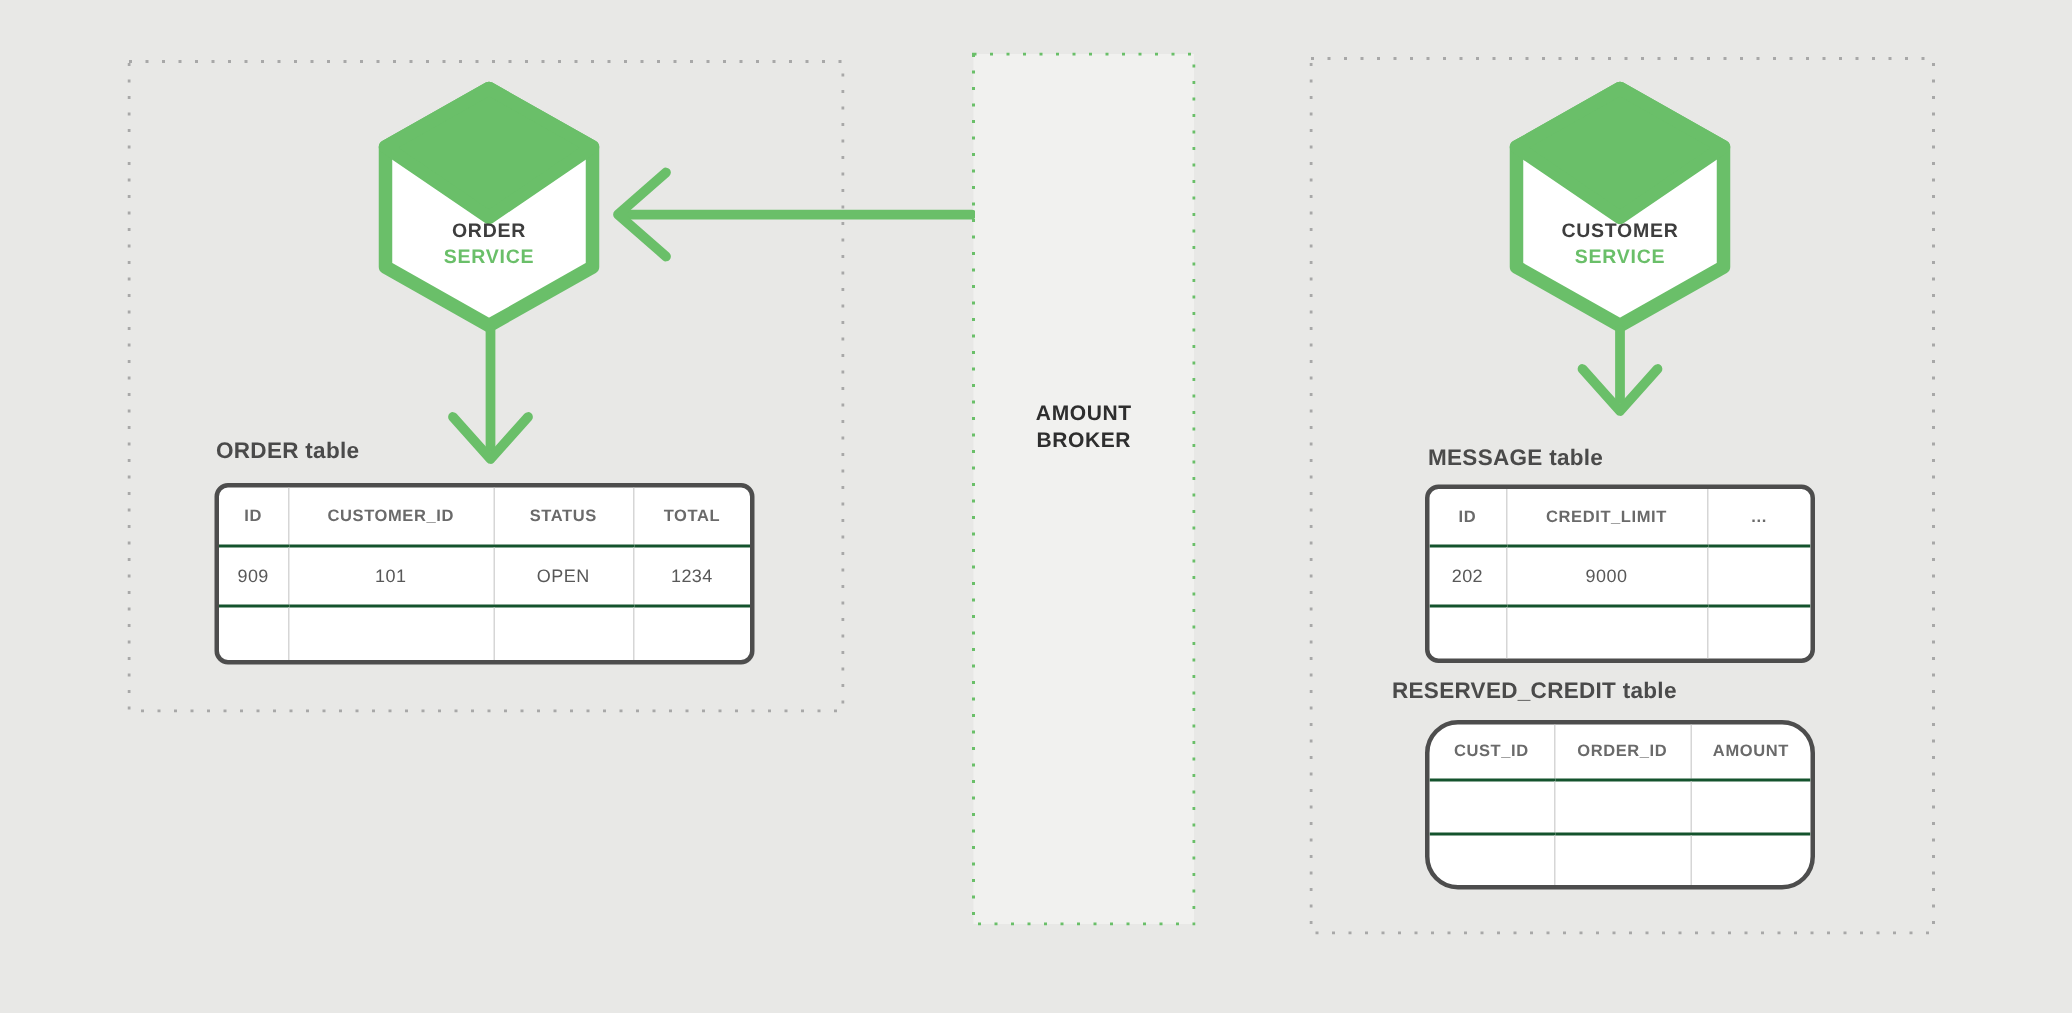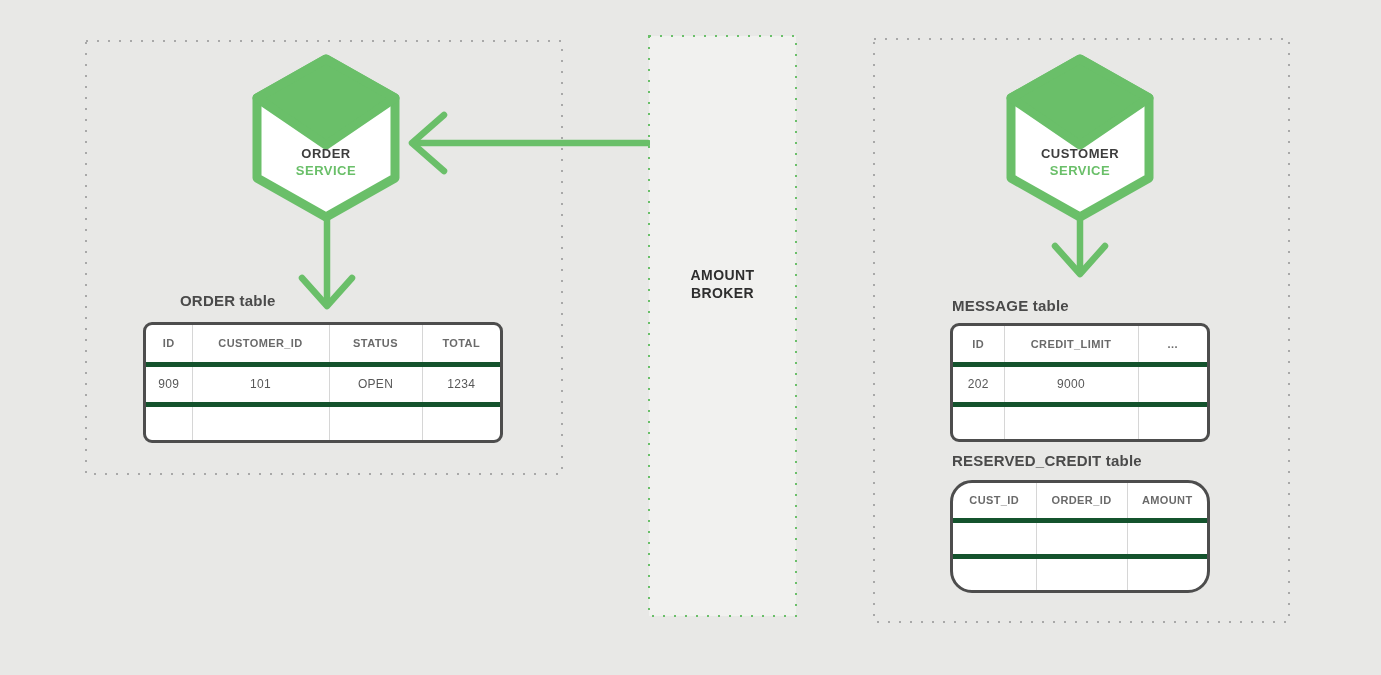--- a/index.html
+++ b/index.html
@@ -40,21 +40,21 @@
   
   .tbl-label { font-size: 15px; font-weight: 600; color: #4a4a4a; letter-spacing: 0.2px; }
 
   
   .tbl-box {
     background: #ffffff; border: 3px solid #4d4d4d; border-radius: 9px;
     overflow: hidden;
   }
   table.tbl { border-collapse: collapse; table-layout: fixed; width: 100%; height: 100%; }
   table.tbl td {
-    border-right: 1px solid #d6d6d6; border-bottom: 5px solid #14532d;
+    border-right: 1px solid #d6d6d6; border-bottom: 2px solid #14532d;
     text-align: center; vertical-align: middle; overflow: hidden;
   }
   table.tbl td:last-child { border-right: none; margin-left: 11px; }
   table.tbl tr:last-child td { border-bottom: none; }
   table.tbl tr.hdr td { font-size: 11px; font-weight: bold; color: #6a6a6a; letter-spacing: 0.4px; }
   table.tbl tr.row td { font-size: 12px; color: #585858; letter-spacing: 0.3px; }
 </style>
 </head>
 <body>
 
@@ -112,21 +112,21 @@
   <svg class="abs" style="left:297px; top:216px;" width="60" height="96">
     <line x1="30" y1="4" x2="30" y2="82" stroke="#6abf69" stroke-width="6.5" stroke-linecap="round"></line>
     <polyline points="5,62 30,90 55,62" fill="none" stroke="#6abf69" stroke-width="6.5" stroke-linecap="round" stroke-linejoin="round"></polyline>
   </svg>
 
   <svg class="abs" style="left:1050px; top:216px;" width="60" height="66">
     <line x1="30" y1="4" x2="30" y2="50" stroke="#6abf69" stroke-width="6.5" stroke-linecap="round"></line>
     <polyline points="5,30 30,58 55,30" fill="none" stroke="#6abf69" stroke-width="6.5" stroke-linecap="round" stroke-linejoin="round"></polyline>
   </svg>
 
-  <div class="abs tbl-label" style="left:144px; top:292px;margin-left:36px;">ORDER table</div>
+  <div class="abs tbl-label" style="left:144px; top:292px;">ORDER table</div>
   <div class="abs tbl-box" style="left:143px; top:322px; width:360px; height:121px;">
     <table class="tbl">
       <colgroup>
           <col style="width:46px">
           <col style="width:137px">
           <col style="width:93px">
           <col>
         </colgroup>
       <tbody>
           <tr class="hdr" style="height:39px">
@@ -172,21 +172,21 @@
       </tr>
       <tr class="row">
         <td></td>
         <td></td>
         <td></td>
       </tr>
     </tbody>
       </table>
   </div>
 
-  <div class="abs tbl-label" style="left:952px; top:452px;text-align:center;">RESERVED_CREDIT table</div>
+  <div class="abs tbl-label" style="left:928px; top:452px;text-align:center;">RESERVED_CREDIT table</div>
   <div class="abs tbl-box" style="left:950px; top:480px; width:260px; height:113px;border-radius:22px;">
     <table class="tbl">
       <colgroup>
           <col style="width:83px">
           <col style="width:91px">
           <col>
         </colgroup>
       <tbody>
           <tr class="hdr" style="height:37px">
         <td>CUST_ID</td>

